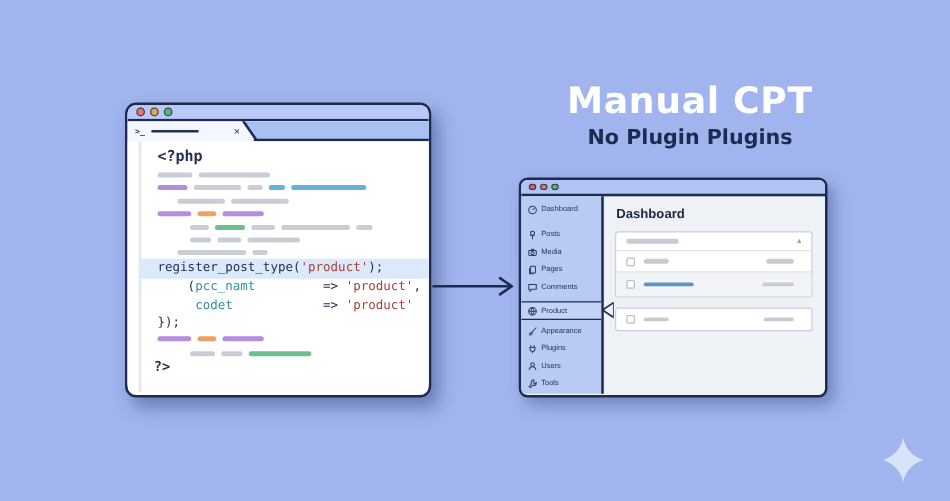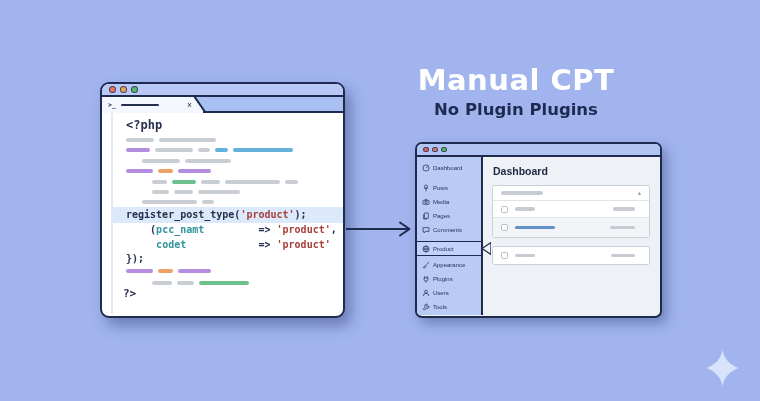--- a/index.html
+++ b/index.html
@@ -38,25 +38,25 @@
   .sk-gray { background:#c9cdd4; } .sk-purple { background:#b48ce0; }
   .sk-orange { background:#f0a264; } .sk-blue { background:#64b2dc; }
   .sk-green { background:#6cc08c; }
   .code-block { position:absolute; left:0; right:0; top:94px;
     font-family:"DejaVu Sans Mono", monospace; font-size:10px; line-height:14.5px;
     white-space:pre; color:#262f4d; }
   .code-line { position:relative; padding-left:24px; }
   .code-line.hl { line-height:16px; }
   .code-line.hl::before { content:""; position:absolute; left:9px; right:0; top:0; bottom:0;
     background:#dbe9fa; z-index:0; }
-  .code-line span { position:relative; z-index:1;font-weight:bold; }
+  .code-line span { position:relative; z-index:1; }
   .tok-dark { color:#262f4d; } .tok-teal { color:#31939b; } .tok-red { color:#a8403e; }
 
   
-  .headline { position:absolute; left:396px; top:63px; width:240px; text-align:center; }
+  .headline { position:absolute; left:432px; top:63px; width:240px; text-align:center; }
   .headline h1 { font-family:"DejaVu Sans", sans-serif; font-size:29px; font-weight:bold;
     color:#ffffff; letter-spacing:.5px; }
   .headline h2 { font-family:"DejaVu Sans", sans-serif; font-size:16.5px; font-weight:bold;
     color:#1d2a52; margin-top:3px; }
 
   
   .flow-arrow { position:absolute; left:345px; top:220px; }
 
   
   .dash-window { position:absolute; left:415px; top:142px; width:247px; height:176px;

